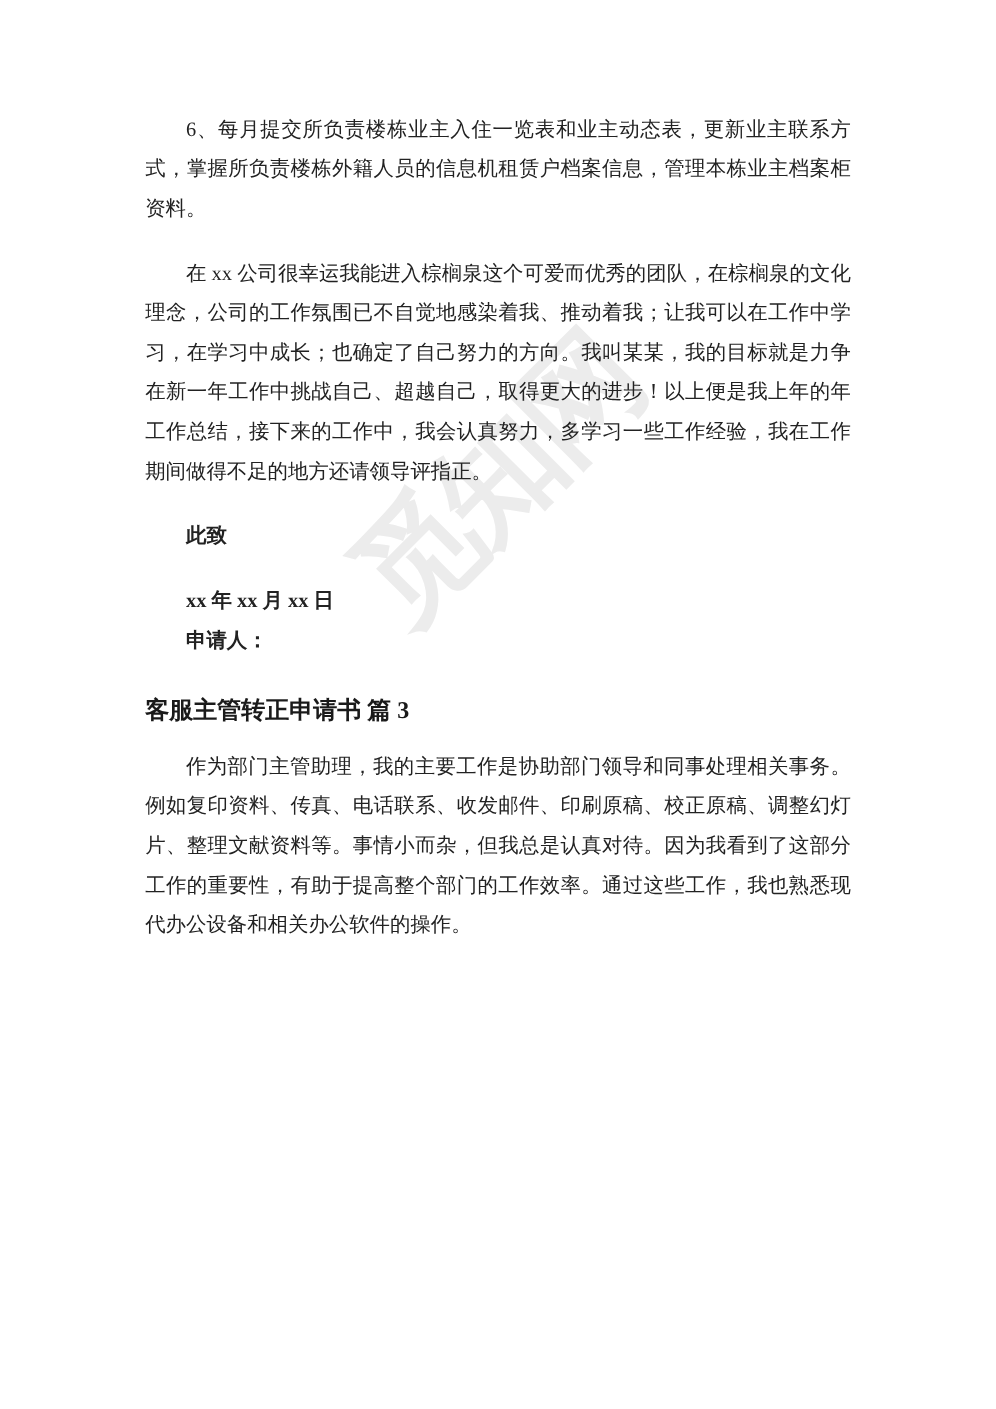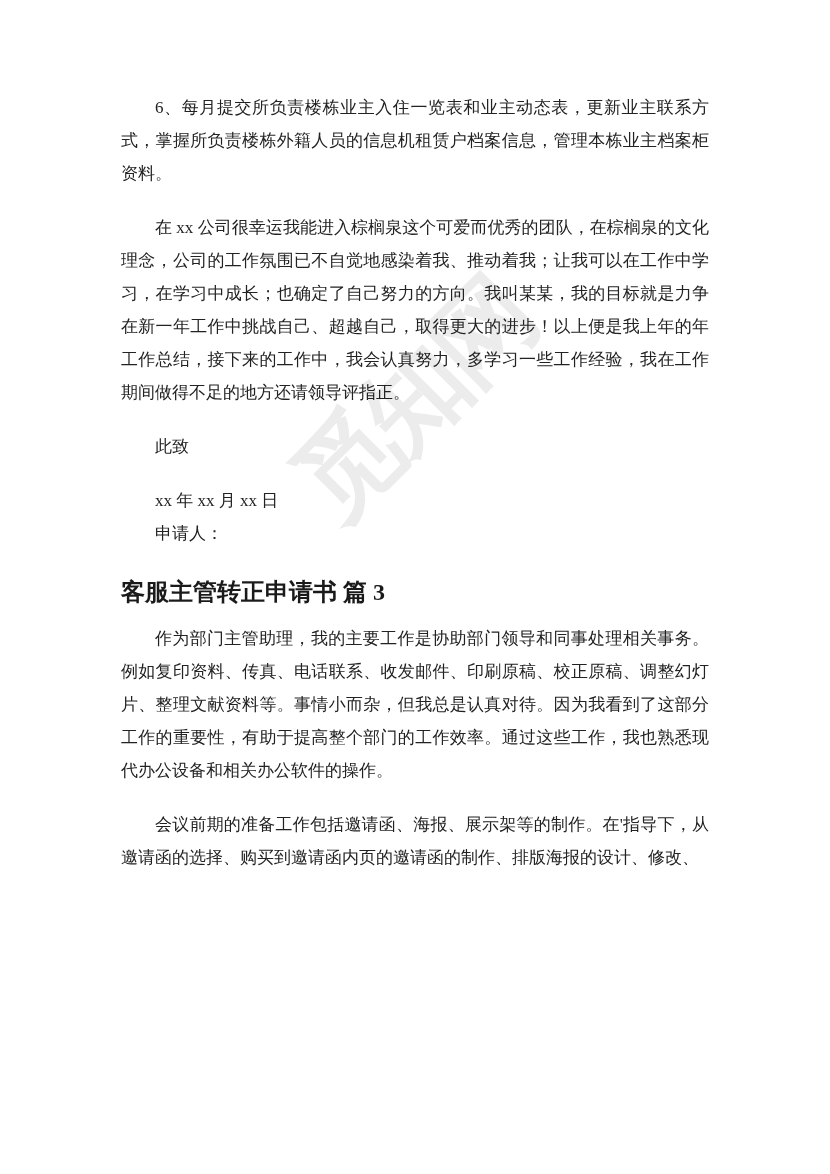--- a/index.html
+++ b/index.html
@@ -43,30 +43,31 @@
     font-size: 17px;
     line-height: 33px;
   }
   .content p {
     margin: 0 0 21px 0;
     text-indent: 2em;
     text-align: justify;
   }
   .content p.single {
     text-align: left;
+    font-weight: bold;
   }
   .content p.tight {
     margin-bottom: 0;
   }
   .content p.salutation {
     margin-bottom: 17px;
   }
   .content h2.section-heading {
     margin: 26px 0 13px 0;
-    font-size: 24px;
+    font-size: 20px;
     line-height: 33px;
     font-weight: 700;
     text-indent: 0;
     color: #1a1a1a;
   }
 </style>
 </head>
 <body>
 
 <div class="page">
@@ -85,16 +86,15 @@
     <p class="single tight">xx 年 xx 月 xx 日</p>
 
     <p class="single">申请人：</p>
 
     <h2 class="section-heading">客服主管转正申请书 篇 3</h2>
 
 
 
     <p>作为部门主管助理，我的主要工作是协助部门领导和同事处理相关事务。例如复印资料、传真、电话联系、收发邮件、印刷原稿、校正原稿、调整幻灯片、整理文献资料等。事情小而杂，但我总是认真对待。因为我看到了这部分工作的重要性，有助于提高整个部门的工作效率。通过这些工作，我也熟悉现代办公设备和相关办公软件的操作。</p>
 
-    <p>会议前期的准备工作包括邀请函、海报、展示架等的制作。在'指导下，从邀请函的选择、购买到邀请函内页的邀请函的制作、排版海报的设计、修改、</p>
 
   </div>
 </div>
 
 </body></html>

